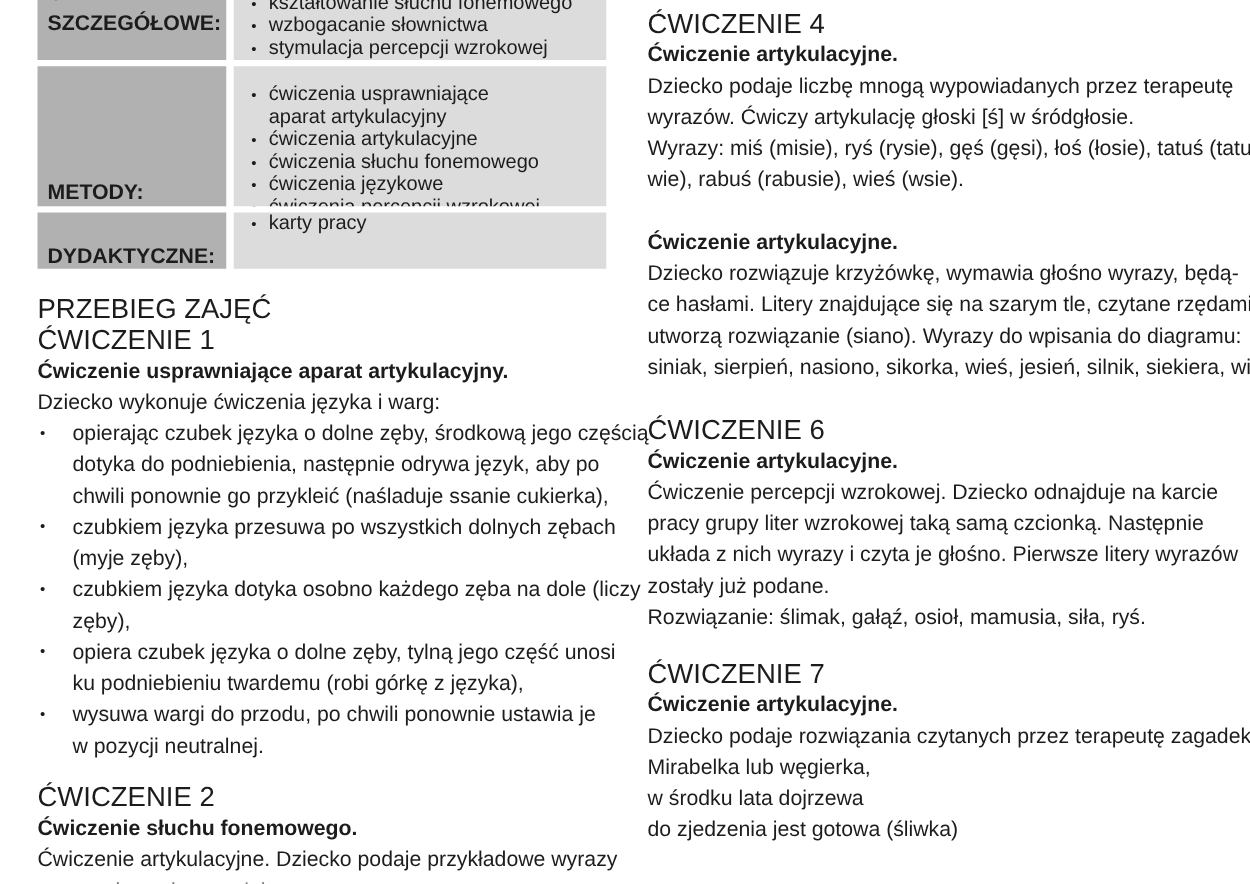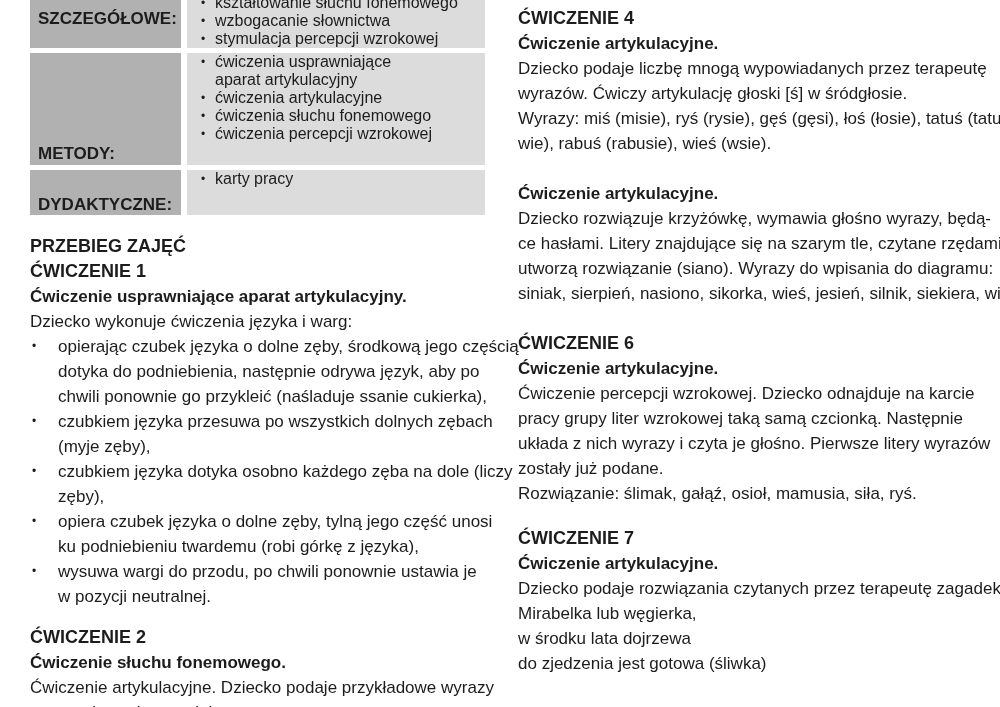--- a/index.html
+++ b/index.html
@@ -26,29 +26,29 @@
     flex:1; background:#dcdcdc; overflow:hidden; box-sizing:border-box; padding-left:8px;
   }
   .tcontent ul { list-style:none; margin:0; padding:0; }
   .tcontent li {
     position:relative; padding-left:20px; font-size:16px; line-height:18px;
   }
   .tcontent li::before {
     content:"\2022"; position:absolute; left:6px; top:0; font-size:12px;
   }
   .trow-1 ul { padding-top:10px; }
-  .trow-2 ul { padding-top:0; }
+  .trow-2 ul { padding-top:14px; }
   .trow-3 ul { }
   .li-narrow { max-width:200px; }
 
   
   .col-left  { position:absolute; left:30px;  top:234px; width:465px; }
   .col-right { position:absolute; left:518px; top:6px;   width:478px; }
   .line { font-size:17px; line-height:25px; white-space:nowrap; }
-  .h    { font-weight:bold; font-size:18px; }
+  .h    { font-weight:normal; font-size:22px; }
   .sub  { font-weight:bold; }
   .bullet { position:relative; padding-left:28px; }
   .bullet::before { content:"\2022"; position:absolute; left:2px; top:0; font-size:12px; line-height:25px; }
   .cont { padding-left:28px; }
   .gap16 { margin-top:16px; }
   .section { margin-top:25px; }
   .section.first { margin-top:0; }
   .section.mt20 { margin-top:20px; }
 </style>
 </head>
@@ -74,20 +74,21 @@
 
     <div class="trow trow-2">
       <div class="tlabel">
         <div>METODY:</div>
       </div>
       <div class="tcontent">
         <ul>
           <li class="li-narrow">ćwiczenia usprawniające aparat artykulacyjny</li>
           <li>ćwiczenia artykulacyjne</li>
           <li>ćwiczenia słuchu fonemowego</li>
+          <li>ćwiczenia językowe</li>
           <li>ćwiczenia percepcji wzrokowej</li>
         </ul>
       </div>
     </div>
 
     <div class="trow trow-3">
       <div class="tlabel">
         <div>POMOCE</div>
         <div>DYDAKTYCZNE:</div>
       </div>

